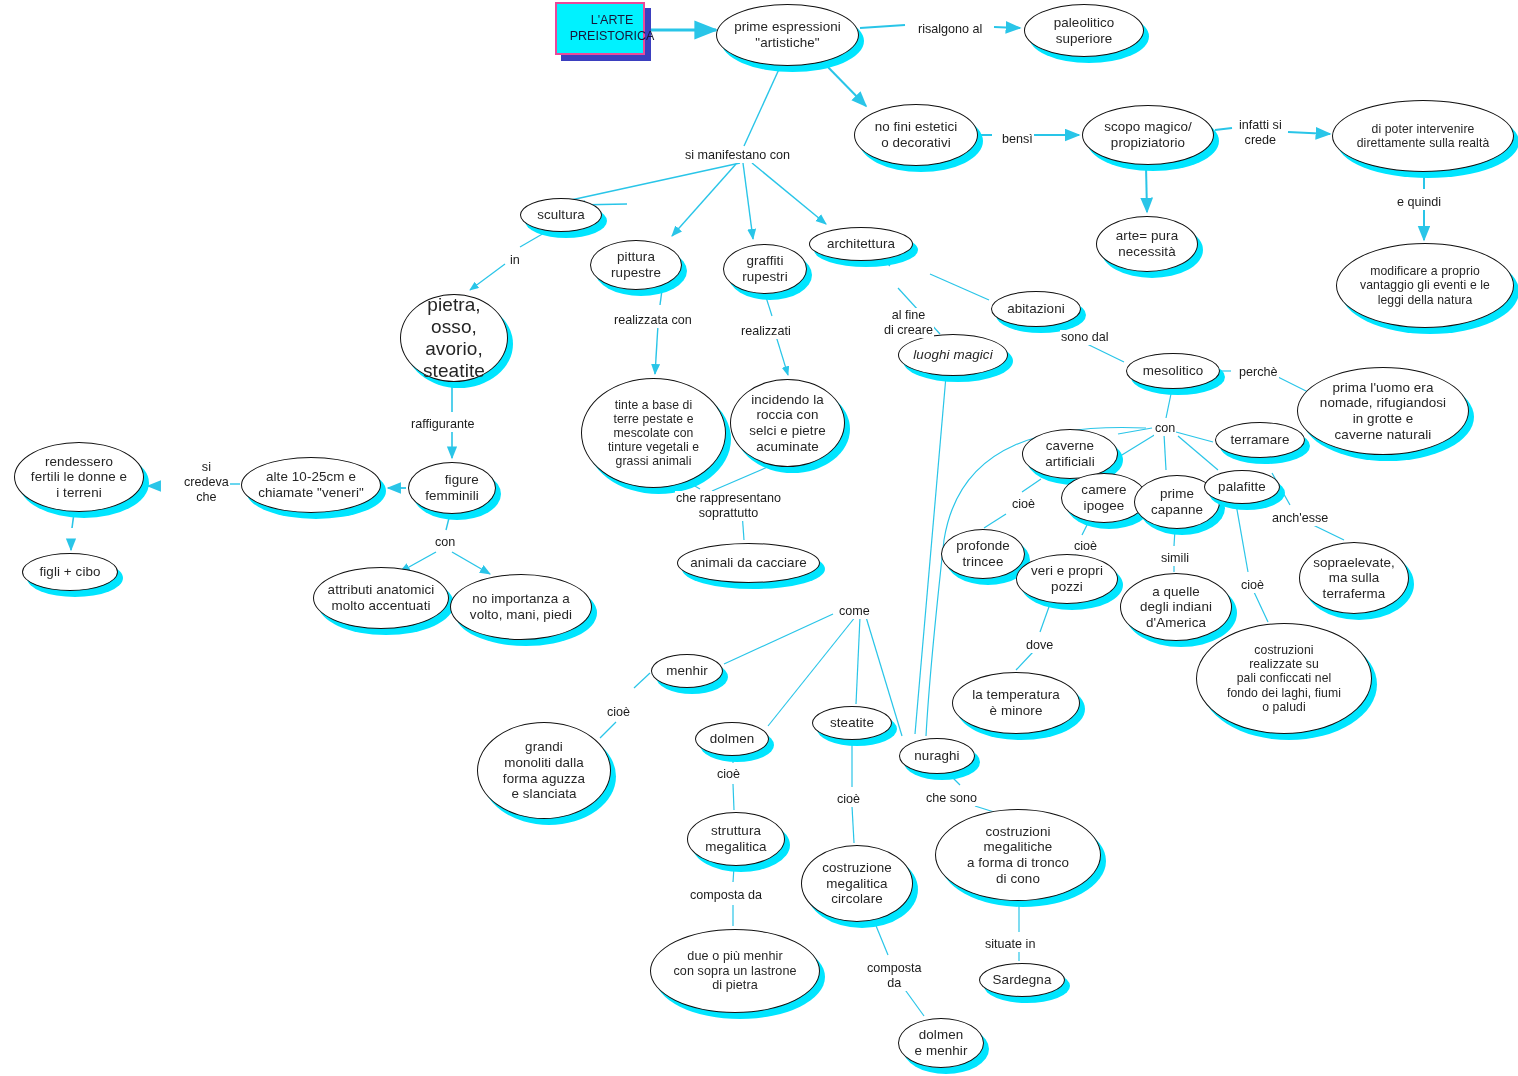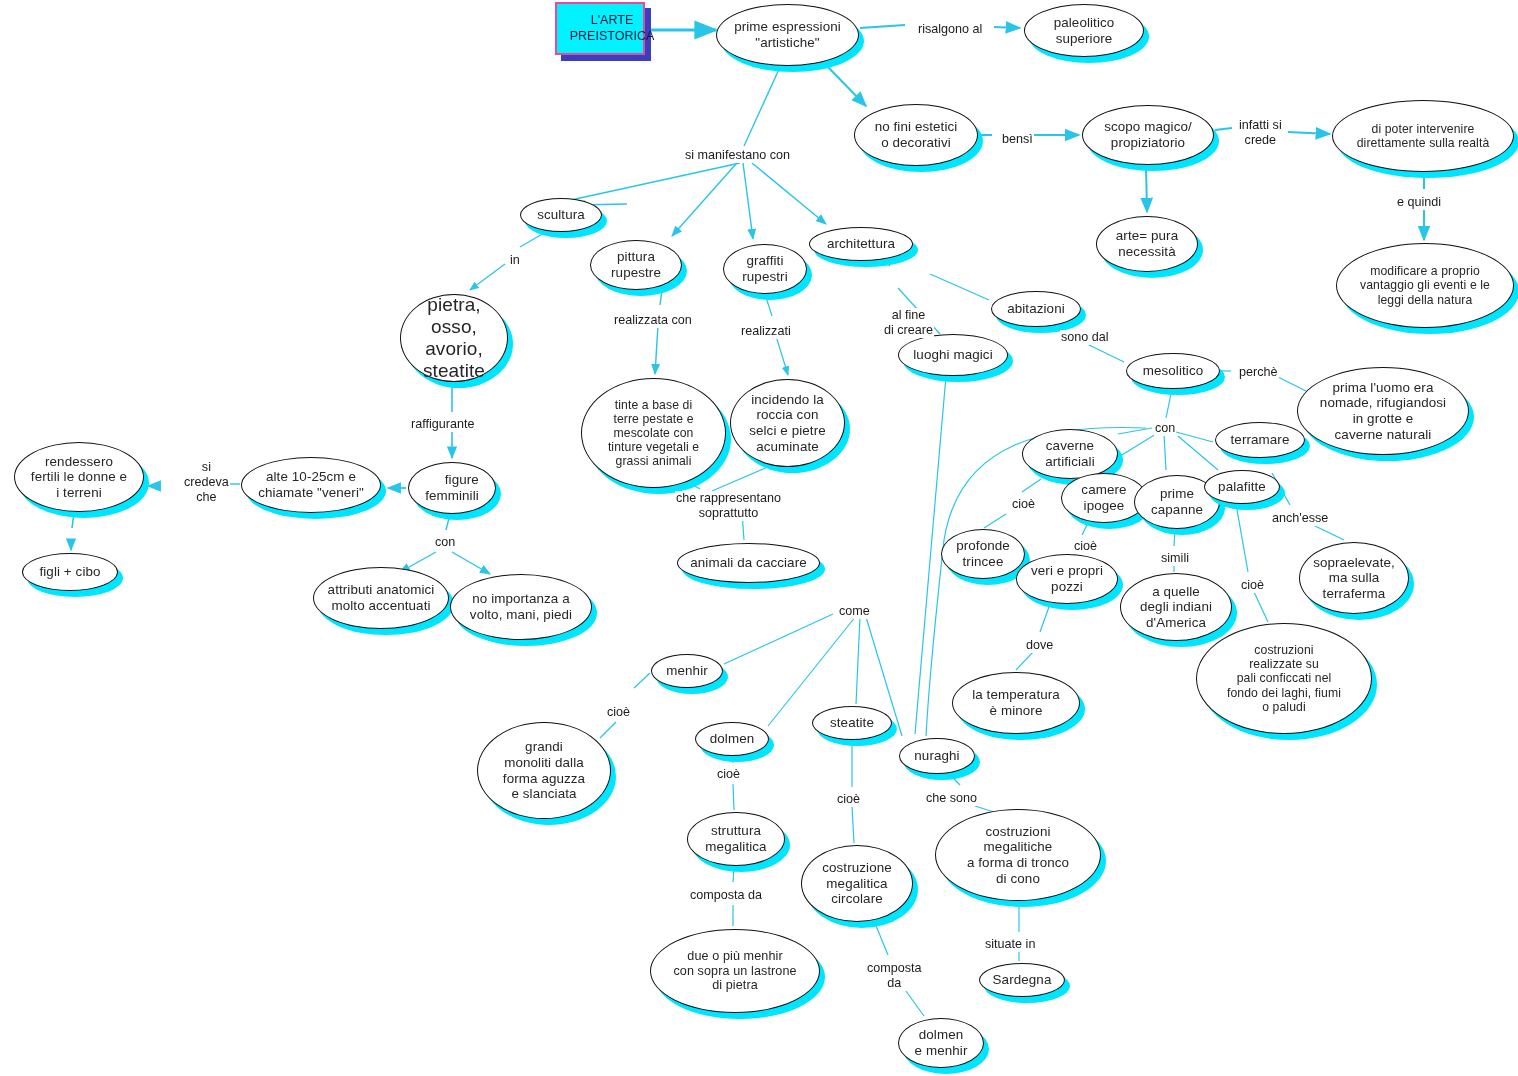--- a/index.html
+++ b/index.html
@@ -233,21 +233,21 @@
       </div>
       <div class="node" style="left: 581px; top: 378px; width: 145px; height: 110px; font-size: 12.2px;">
         <span>tinte a base di<br>terre pestate e<br>mescolate con<br>tinture vegetali e<br>grassi animali</span>
       </div>
       <div class="node" style="left: 730px; top: 379px; width: 115px; height: 88px; font-size: 13.4px;">
         <span>incidendo la<br>roccia con<br>selci e pietre<br>acuminate</span>
       </div>
       <div class="node" style="left: 677px; top: 543px; width: 143px; height: 40px; font-size: 13.4px;">
         <span>animali da cacciare</span>
       </div>
-      <div class="node" style="left: 898px; top: 334px; width: 110px; height: 42px; font-size: 13.4px;">
+      <div class="node" style="left: 898px; top: 334px; width: 110px; height: 42px; font-size: 13.4px; font-style: italic;">
         <span>luoghi magici</span>
       </div>
       <div class="node" style="left: 991px; top: 291px; width: 90px; height: 36px; font-size: 13.4px;">
         <span>abitazioni</span>
       </div>
       <div class="node" style="left: 1126px; top: 353px; width: 94px; height: 36px; font-size: 13.4px;">
         <span>mesolitico</span>
       </div>
       <div class="node" style="left: 1297px; top: 367px; width: 172px; height: 88px; font-size: 13.4px;">
         <span>prima l'uomo era<br>nomade, rifugiandosi<br>in grotte e<br>caverne naturali</span>

